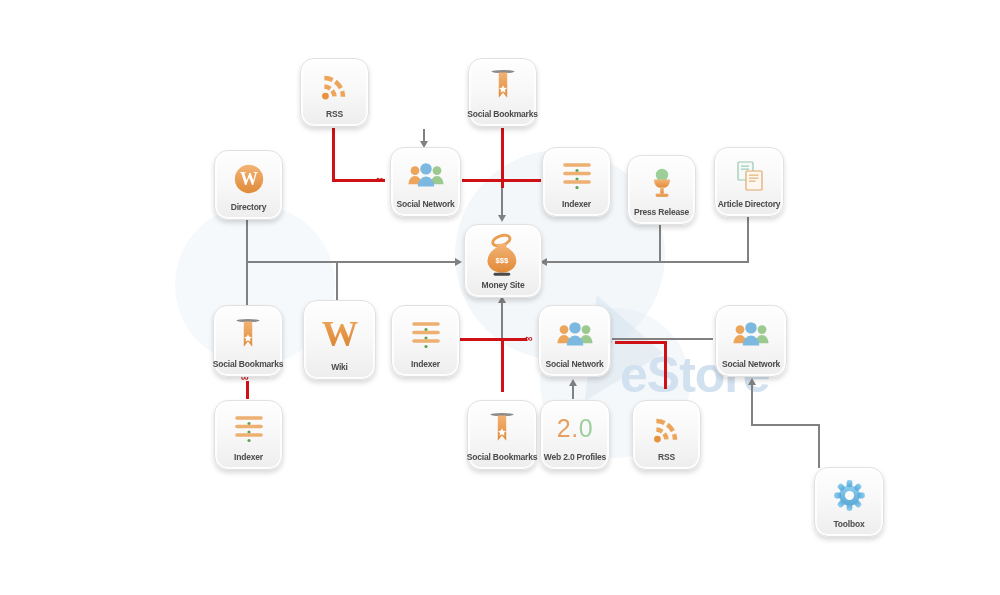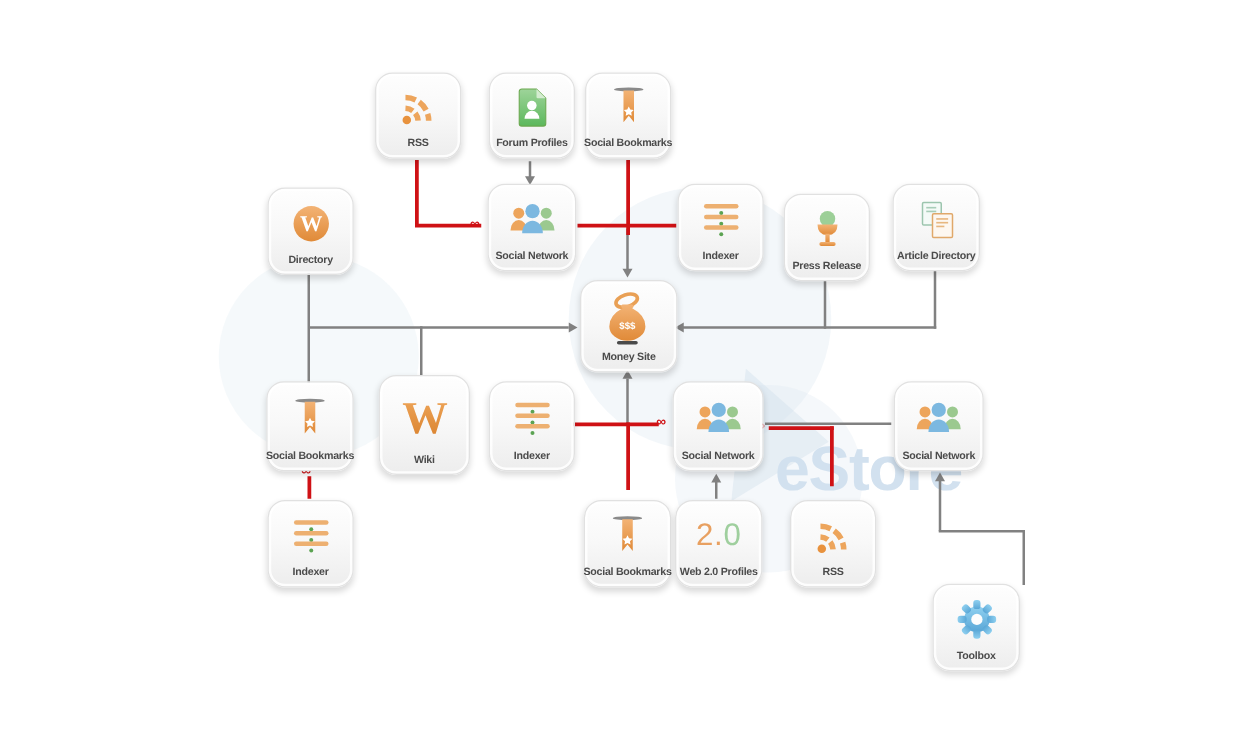--- a/index.html
+++ b/index.html
@@ -239,28 +239,20 @@
 
   <div class="node" style="left:300px;top:58px">
     <span class="icw">
         <svg class="ic">
           <use href="#ic-rss"></use>
         </svg>
       </span>
     <span class="label">RSS</span>
   </div>
 
-  <div class="node" style="left:391px;top:58px">
-    <span class="icw">
-        <svg class="ic">
-          <use href="#ic-forum"></use>
-        </svg>
-      </span>
-    <span class="label">Forum Profiles</span>
-  </div>
 
   <div class="node" style="left:468px;top:58px">
     <span class="icw">
         <svg class="ic ic-bookmark">
           <use href="#ic-bookmark"></use>
         </svg>
       </span>
     <span class="label">Social Bookmarks</span>
   </div>
 
@@ -391,21 +383,21 @@
 
   <div class="node" style="left:632px;top:400px;height:68px">
     <span class="icw">
         <svg class="ic">
           <use href="#ic-rss"></use>
         </svg>
       </span>
     <span class="label">RSS</span>
   </div>
 
-  <div class="node" style="left:746px;top:467px;width:68px;height:68px">
+  <div class="node" style="left:814px;top:467px;width:68px;height:68px">
     <span class="icw">
         <svg class="ic ic-gear">
           <use href="#ic-gear"></use>
         </svg>
       </span>
     <span class="label">Toolbox</span>
   </div>
 
 </div>
 

